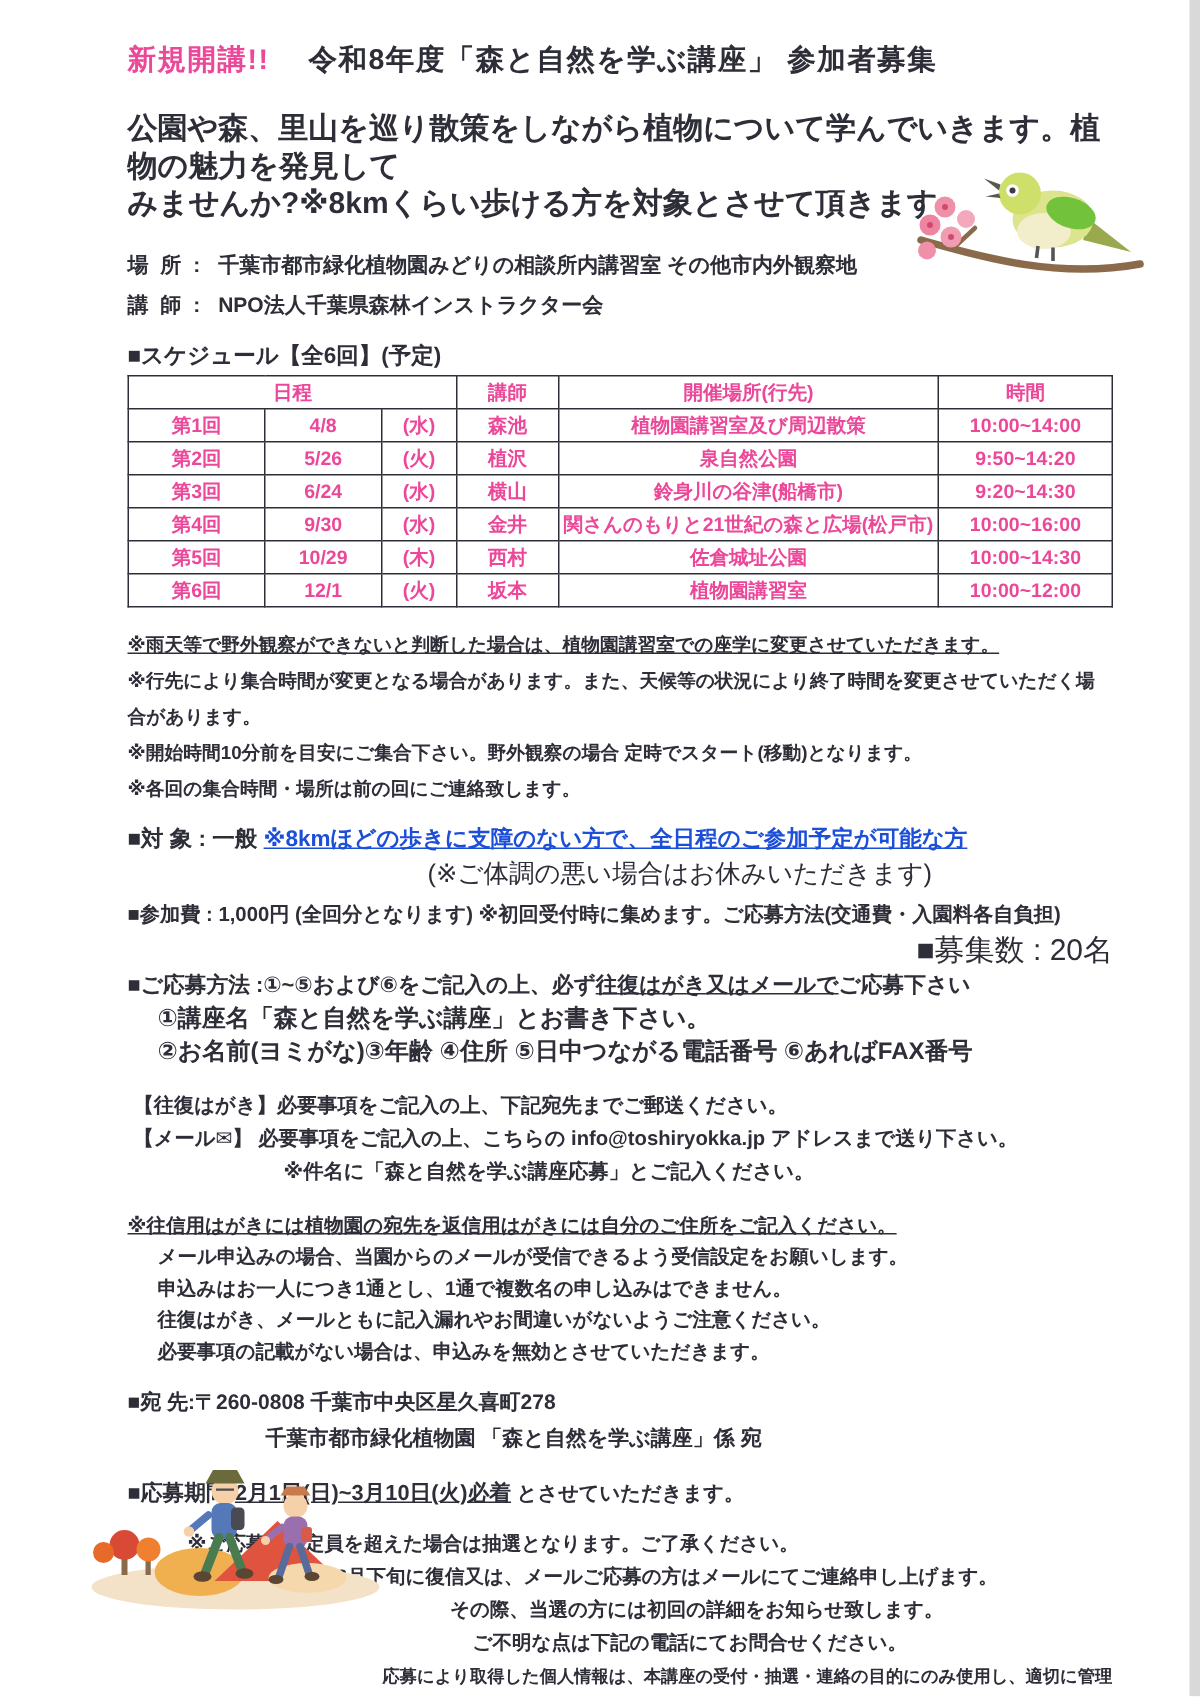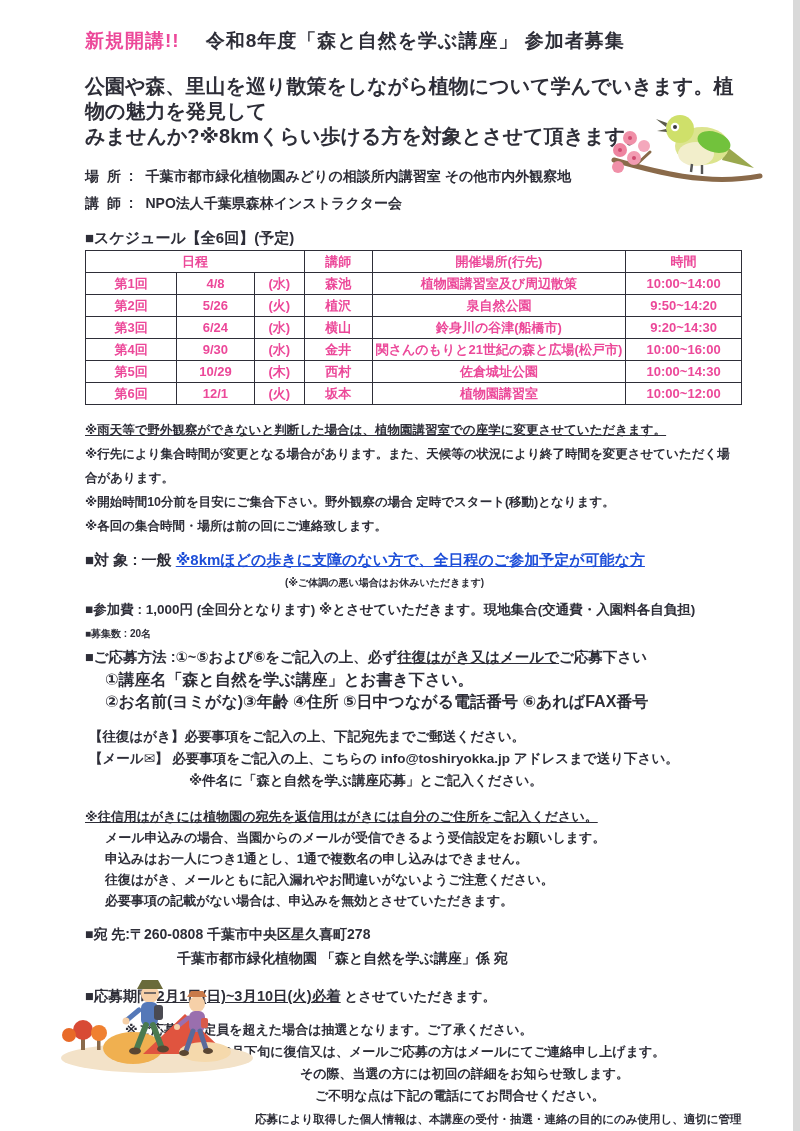--- a/index.html
+++ b/index.html
@@ -27,23 +27,23 @@
     font-weight:600;white-space:nowrap;
   }
   .col-no{width:86px;}.col-date{width:72px;}.col-day{width:44px;}
   .col-teacher{width:62px;}.col-place{width:236px;}.col-time{width:110px;}
 
   .notes{margin-top:13px;font-size:12.5px;line-height:24px;font-weight:600;}
   .u{text-decoration:underline;}
 
   .target-line{margin-top:10px;font-size:15px;font-weight:bold;line-height:24px;white-space:nowrap;}
   .red-u{color:#1d4ed8;text-decoration:underline;}
-  .target-sub{font-size:10px;line-height:21px;margin-left:200px;font-weight:700;}
+  .target-sub{font-size:17px;line-height:21px;margin-left:200px;font-weight:400;}
   .fee-line{margin-top:5px;font-size:13.5px;font-weight:600;line-height:24px;white-space:nowrap;}
-  .cap-line{font-size:10px;font-weight:700;line-height:24px;}
+  .cap-line{font-size:20px;font-weight:400;line-height:24px;text-align:right;}
 
   .apply-heading{font-size:14.5px;font-weight:bold;line-height:23px;white-space:nowrap;}
   .apply-step{font-size:16px;line-height:22px;margin-left:20px;font-weight:700;}
 
   .send-line{font-size:13.5px;line-height:22px;font-weight:600;margin-left:4px;white-space:nowrap;}
   .send-first{margin-top:13px;}
   .mail-subject{margin-left:104px;}
 
   .caution{font-size:13px;line-height:21px;font-weight:600;}
   .caution-first{margin-top:14px;text-decoration:underline;}
@@ -154,21 +154,21 @@
       <div class="u">※雨天等で野外観察ができないと判断した場合は、植物園講習室での座学に変更させていただきます。</div>
       <div>※行先により集合時間が変更となる場合があります。また、天候等の状況により終了時間を変更させていただく場合があります。</div>
       <div>※開始時間10分前を目安にご集合下さい。野外観察の場合 定時でスタート(移動)となります。</div>
       <div>※各回の集合時間・場所は前の回にご連絡致します。</div>
     </div>
 
     <div class="target-line">
       <span>■対 象 : 一般 </span><span class="red-u">※8kmほどの歩きに支障のない方で、全日程のご参加予定が可能な方</span>
     </div>
     <div class="target-sub">(※ご体調の悪い場合はお休みいただきます)</div>
-    <div class="fee-line">■参加費 : 1,000円 (全回分となります) ※とさせていただきます。現地集合(交通費・入園料各自負担)</div>
+    <div class="fee-line">■参加費 : 1,000円 (全回分となります) ※初回受付時に集めます。ご応募方法(交通費・入園料各自負担)</div>
     <div class="cap-line">■募集数 : 20名</div>
 
     <div class="apply-heading">
       <span>■ご応募方法 :①~⑤および⑥をご記入の上、必ず</span><span class="u">往復はがき又はメールで</span><span>ご応募下さい</span>
     </div>
     <div class="apply-step">①講座名「森と自然を学ぶ講座」とお書き下さい。</div>
     <div class="apply-step">②お名前(ヨミがな)③年齢 ④住所 ⑤日中つながる電話番号 ⑥あればFAX番号</div>
 
     <div class="send-line send-first">【往復はがき】必要事項をご記入の上、下記宛先までご郵送ください。</div>
     <div class="send-line">

